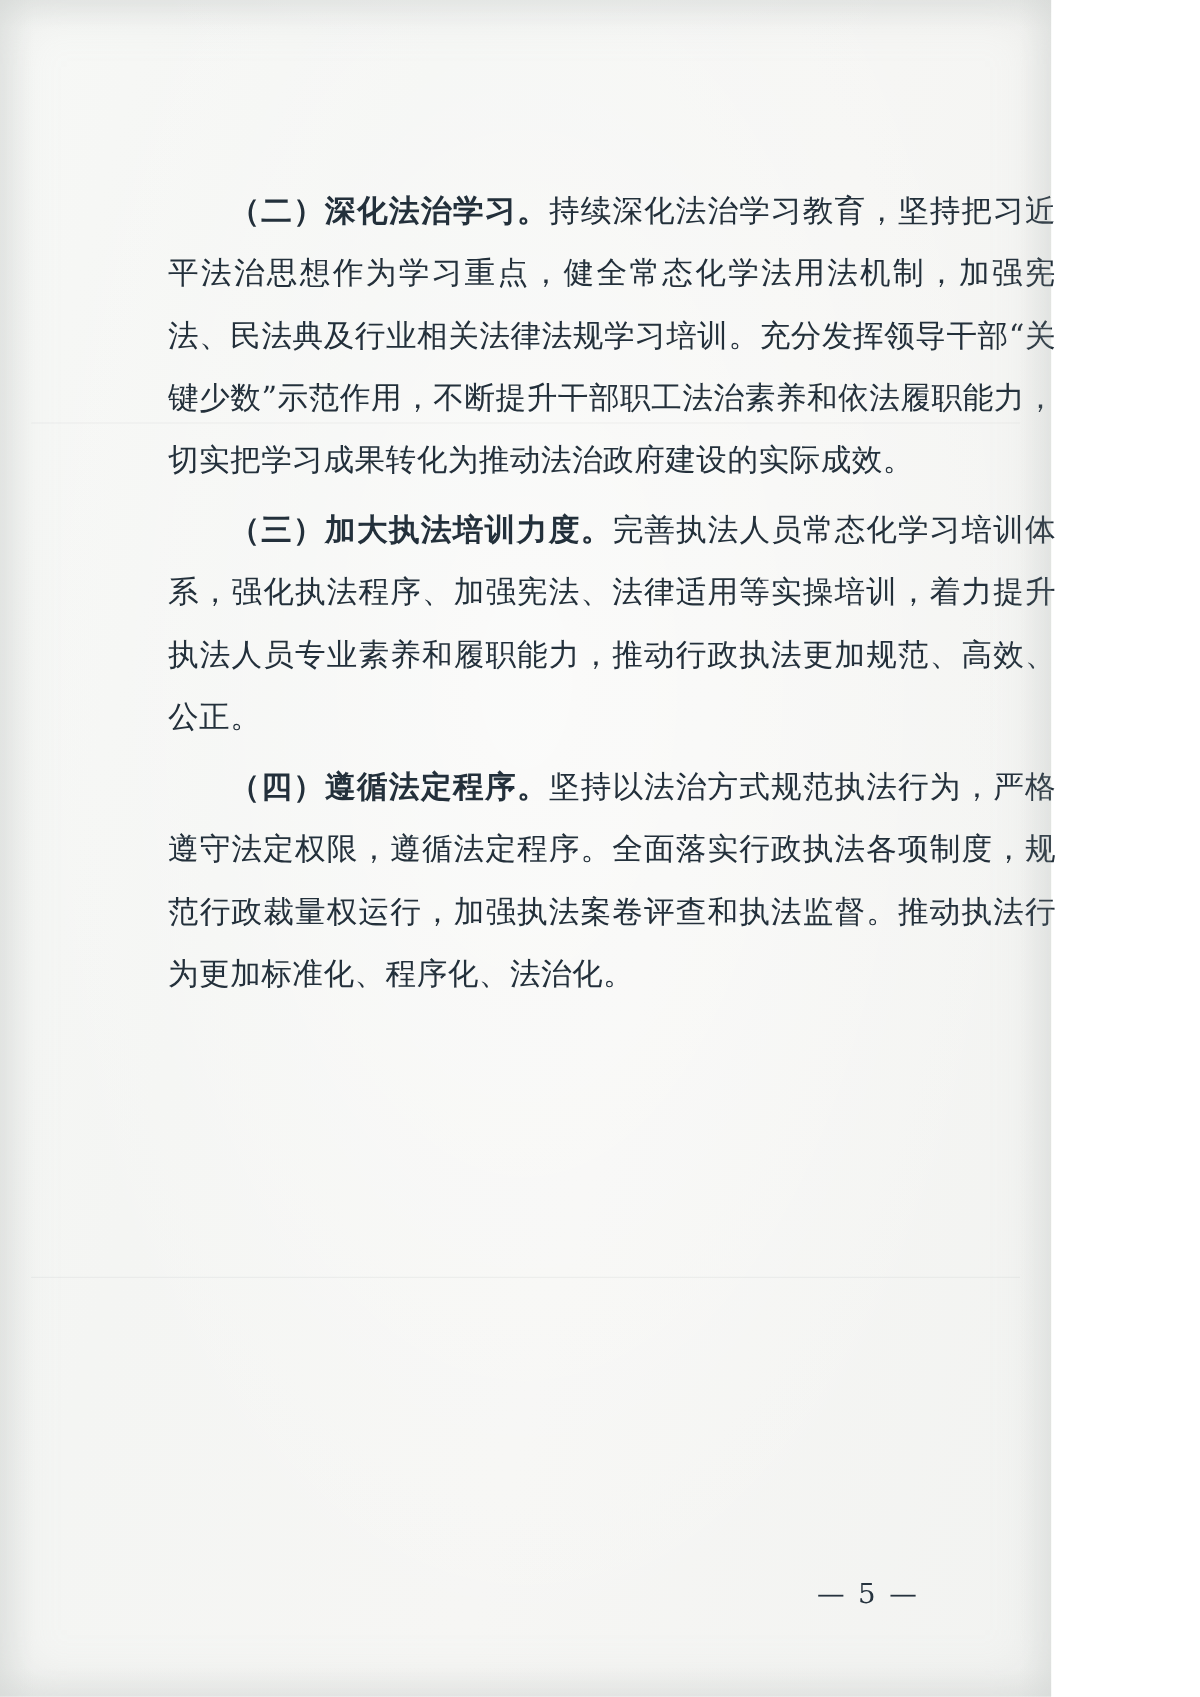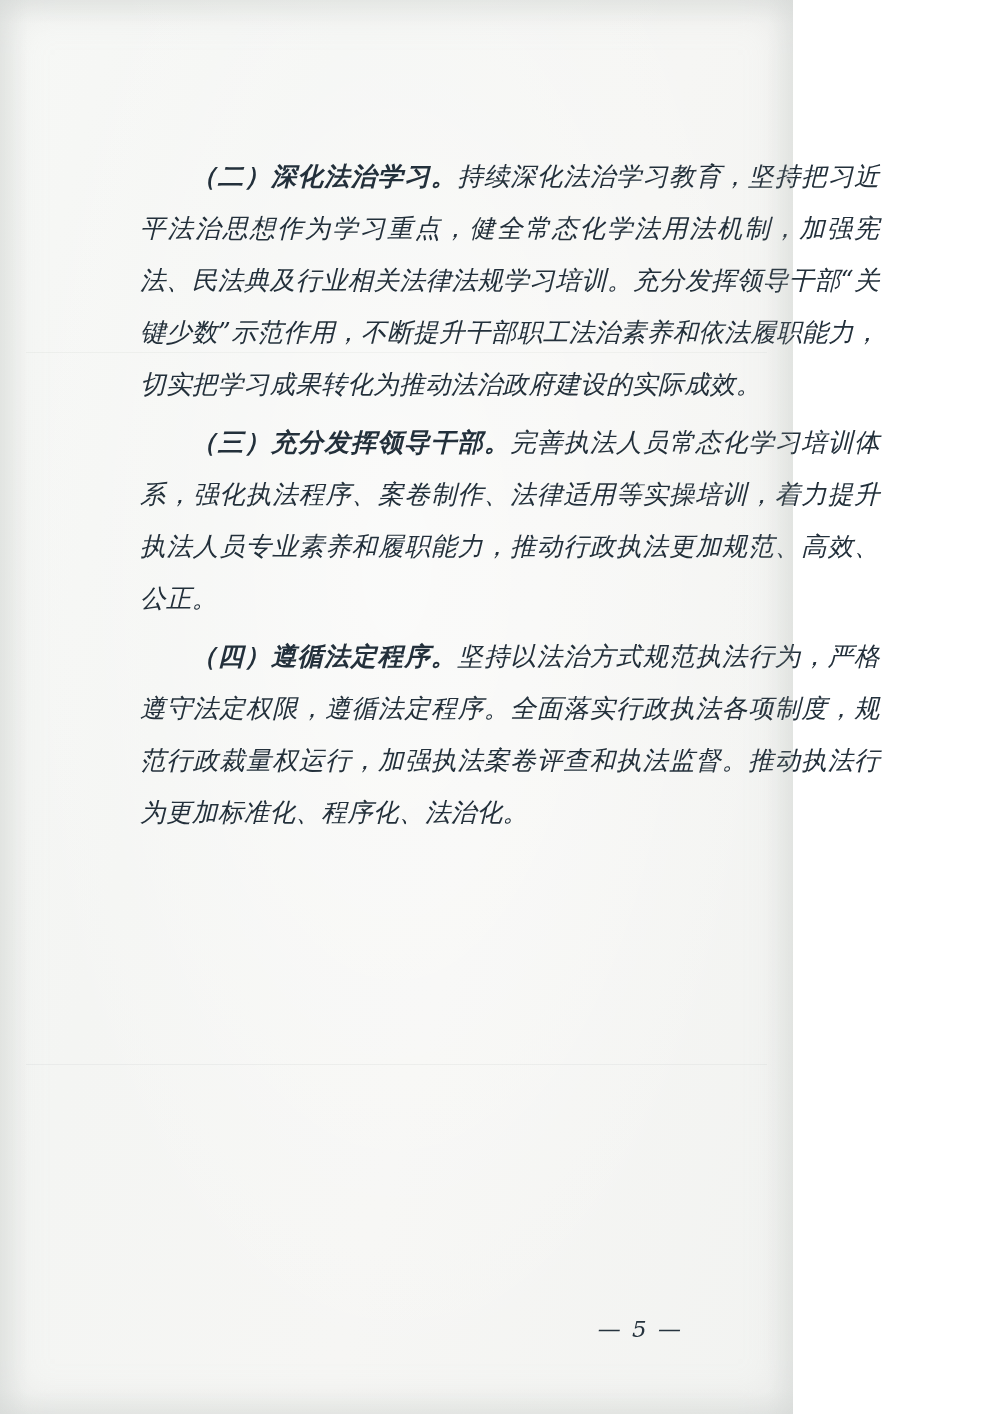--- a/index.html
+++ b/index.html
@@ -8,24 +8,23 @@
   }
   body {
     width: 1000px;
     height: 1414px;
     background: #ffffff;
     font-family: "DejaVu Serif", "Liberation Serif", serif;
     overflow: hidden;
   }
   .page {
     position: relative;
-    width: 793px;
+    width: 876px;
     height: 1414px;
     background: linear-gradient(105deg, #f7f8f6 0%, #f4f5f3 30%, #f6f6f4 60%, #f2f3f1 100%);
-    font-style: italic;
   }
   
   .page::before {
     content: "";
     position: absolute;
     inset: 0;
     background:
       radial-gradient(ellipse at 50% 40%, rgba(255,255,255,0.55) 0%, rgba(244,245,243,0.0) 70%),
       linear-gradient(90deg, rgba(226,228,226,0.55) 0px, rgba(246,247,245,0) 28px),
       linear-gradient(270deg, rgba(226,228,226,0.5) 0px, rgba(246,247,245,0) 26px),
@@ -89,21 +88,21 @@
   <div class="fold f1"></div>
   <div class="fold f2"></div>
 
   <div class="content">
 
     <p class="para">
       <span class="heading">（二）深化法治学习。</span><span>持续深化法治学习教育，坚持把习近平法治思想作为学习重点，健全常态化学法用法机制，加强宪法、民法典及行业相关法律法规学习培训。充分发挥领导干部“关键少数”示范作用，不断提升干部职工法治素养和依法履职能力，切实把学习成果转化为推动法治政府建设的实际成效。</span>
     </p>
 
     <p class="para">
-      <span class="heading">（三）充分发挥领导干部。</span><span>完善执法人员常态化学习培训体系，强化执法程序、案卷制作、法律适用等实操培训，着力提升执法人员专业素养和履职能力，推动行政执法更加规范、高效、公正。</span>
+      <span class="heading">（三）加大执法培训力度。</span><span>完善执法人员常态化学习培训体系，强化执法程序、加强宪法、法律适用等实操培训，着力提升执法人员专业素养和履职能力，推动行政执法更加规范、高效、公正。</span>
     </p>
 
     <p class="para">
       <span class="heading">（四）遵循法定程序。</span><span>坚持以法治方式规范执法行为，严格遵守法定权限，遵循法定程序。全面落实行政执法各项制度，规范行政裁量权运行，加强执法案卷评查和执法监督。推动执法行为更加标准化、程序化、法治化。</span>
     </p>
 
   </div>
 
   <div class="page-number">— 5 —</div>
   <div class="edge-shadow"></div>

